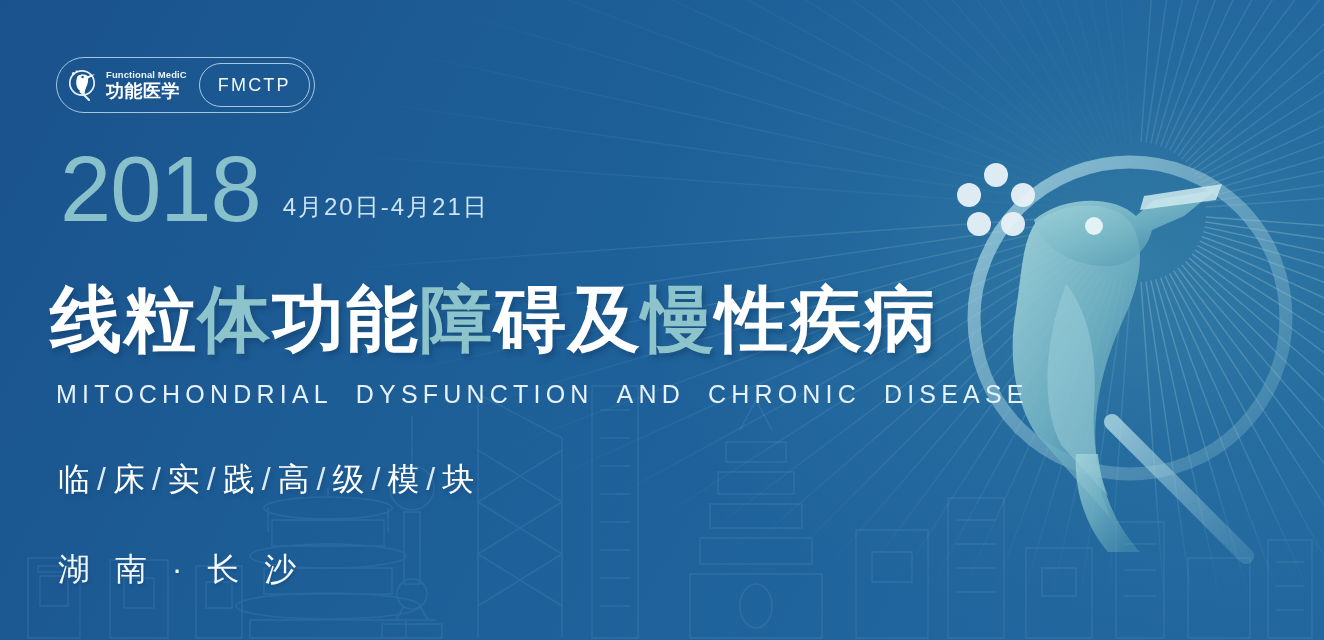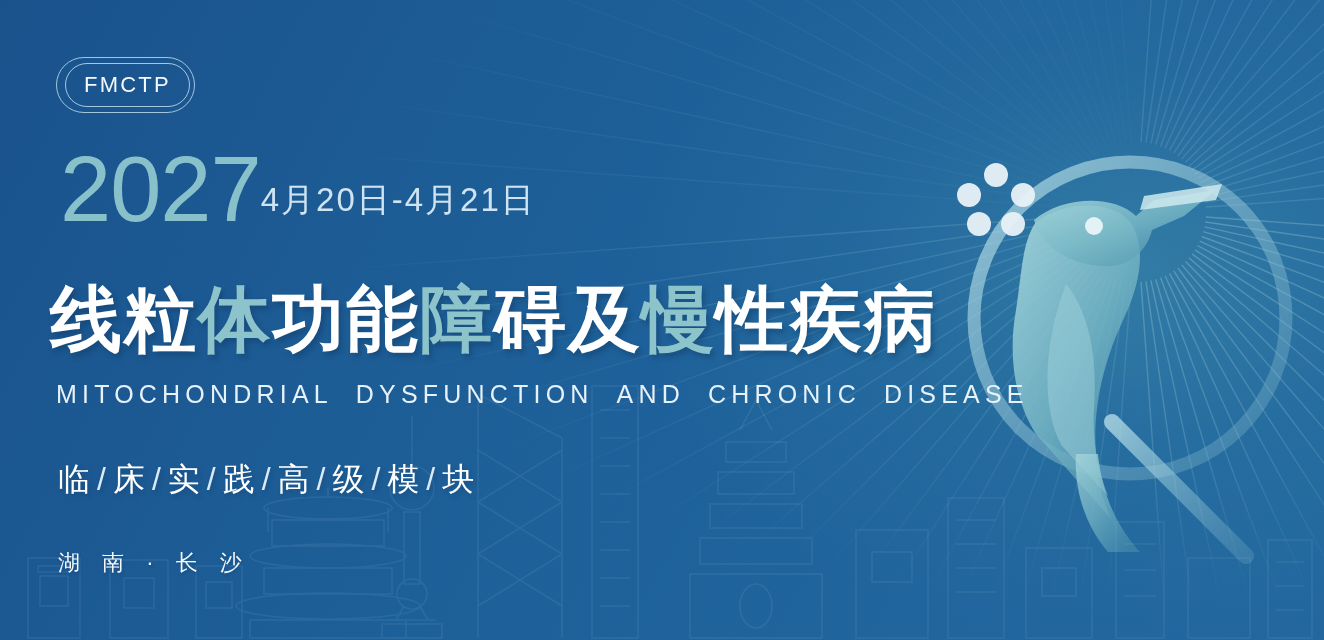--- a/index.html
+++ b/index.html
@@ -53,33 +53,33 @@
   }
   .logo-pill{
     border:1.5px solid rgba(198,226,240,.82);
     border-radius:22px;
     height:42px;
     display:flex;align-items:center;justify-content:center;
     padding:0 18px;
     margin-left:2px;
   }
   .logo-pill span{
-    font-size:22px;font-weight:400;color:#f2f8fc;letter-spacing:2.2px;
+    font-size:18px;font-weight:400;color:#f2f8fc;letter-spacing:2.2px;
   }
 
   
   .year-row{position:absolute;left:60px;top:146px;display:flex;align-items:flex-end;}
   .year{
     font-size:92px;line-height:.95;font-weight:400;
     color:#8fc7cf;letter-spacing:-1px;
     opacity:.95;
   }
   .daterange{
-    font-size:33px;font-weight:400;color:#cfe4f2;
-    letter-spacing:2px;margin-bottom:10px;white-space:nowrap;
+    font-size:24px;font-weight:400;color:#cfe4f2;
+    letter-spacing:2px;margin-left:22px;margin-bottom:10px;white-space:nowrap;
   }
 
   
   .title-cn{
     position:absolute;left:50px;top:283px;
     font-size:72px;line-height:1;font-weight:700;
     color:#ffffff;letter-spacing:2px;white-space:nowrap;
     text-shadow:3px 4px 5px rgba(12,52,92,.38);
   }
   .title-cn .ac{color:#8dc3ca;}
@@ -97,21 +97,21 @@
     position:absolute;left:58px;top:458px;
     font-size:32px;font-weight:400;color:#ffffff;
     letter-spacing:3px;white-space:nowrap;
     text-shadow:2px 3px 4px rgba(12,52,92,.30);
   }
   .slashline .sl{color:#dbeaf5;font-weight:300;padding:0 4px;}
 
   
   .location{
     position:absolute;left:58px;top:548px;
-    font-size:22px;font-weight:400;color:#f2f8fc;
+    font-size:32px;font-weight:400;color:#f2f8fc;
     letter-spacing:8px;white-space:nowrap;
     text-shadow:1px 2px 3px rgba(12,52,92,.30);
   }
 </style>
 </head>
 <body>
 
 <div id="poster">
 
   <svg class="rays" viewBox="0 0 1324 640" preserveAspectRatio="none">
@@ -320,27 +320,44 @@
       <path d="M1124 164 h32 M1124 190 h32 M1124 216 h32"></path>
       <rect x="1188" y="178" width="62" height="80"></rect>
       <rect x="1268" y="160" width="44" height="98"></rect>
       <path d="M1276 182 h28 M1276 206 h28 M1276 230 h28"></path>
     </g>
   </svg>
 
   <div class="content">
 
     <div class="logo-lockup">
+      <div class="logo-left">
+        <svg class="logo-bird" viewBox="0 0 34 34">
+          <circle cx="15" cy="15" r="12.2" fill="none" stroke="#e6f2f9" stroke-width="1.7"></circle>
+          <path d="M13.5 23.5 L22 32" stroke="#e6f2f9" stroke-width="2.1" stroke-linecap="round"></path>
+          <path d="M10.5 8.5 C13.5 6 19 6.5 20.5 9 C21.8 11.4 21 15 19.5 18.6
+                   C18 22 17.3 24.6 18 26.8 L11.5 21.5 C9 18.4 8.4 13 10.5 8.5 Z" fill="#ffffff"></path>
+          <path d="M10.4 8.4 C13.2 5.9 19 5.8 20.8 8.2 L23.6 6.9 L28 6.2 L24.6 8.6 L21.3 10.2
+                   C20.8 12.7 18.8 14 16.4 13.8 C13.4 13.5 11 11.2 10.4 8.4 Z" fill="#ffffff"></path>
+          <circle cx="15.6" cy="9.1" r="1.25" fill="#1d5d96"></circle>
+          <circle cx="6.4" cy="5.6" r="1.5" fill="#ffffff" opacity=".9"></circle>
+          <circle cx="9.6" cy="3.4" r="1.1" fill="#ffffff" opacity=".75"></circle>
+        </svg>
+        <div class="logo-words">
+          <div class="logo-en">Functional MediC</div>
+          <div class="logo-cn">功能医学</div>
+        </div>
+      </div>
       <div class="logo-pill">
         <span>FMCTP</span>
       </div>
     </div>
 
     <div class="year-row">
-      <div class="year">2027</div>
+      <div class="year">2018</div>
       <div class="daterange">4月20日-4月21日</div>
     </div>
 
     <div class="title-cn"><span>线</span><span>粒</span><span class="ac">体</span><span>功</span><span>能</span><span class="ac">障</span><span>碍</span><span>及</span><span class="ac">慢</span><span>性</span><span>疾</span><span>病</span></div>
 
     <div class="title-en"><span>MITOCHONDRIAL</span><span class="gap"> </span><span>DYSFUNCTION</span><span class="gap"> </span><span>AND</span><span class="gap"> </span><span>CHRONIC</span><span class="gap"> </span><span>DISEASE</span></div>
 
     <div class="slashline"><span>临</span><span class="sl">/</span><span>床</span><span class="sl">/</span><span>实</span><span class="sl">/</span><span>践</span><span class="sl">/</span><span>高</span><span class="sl">/</span><span>级</span><span class="sl">/</span><span>模</span><span class="sl">/</span><span>块</span></div>
 
     <div class="location">湖 南 · 长 沙</div>

